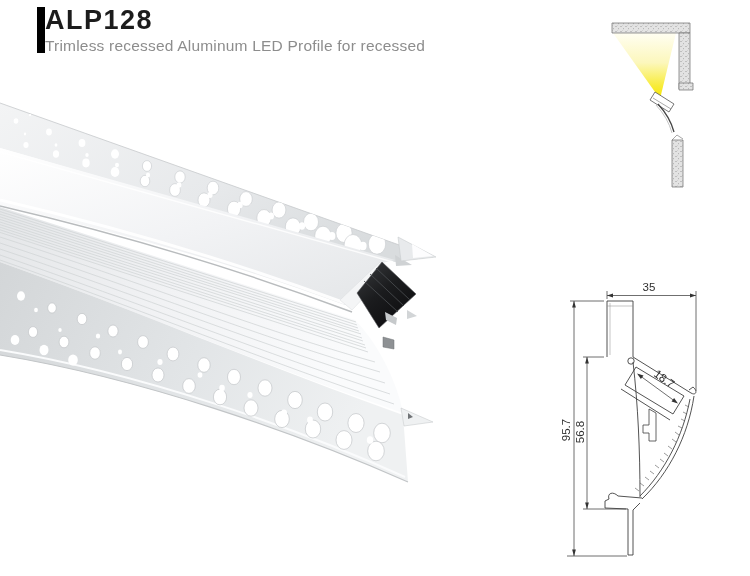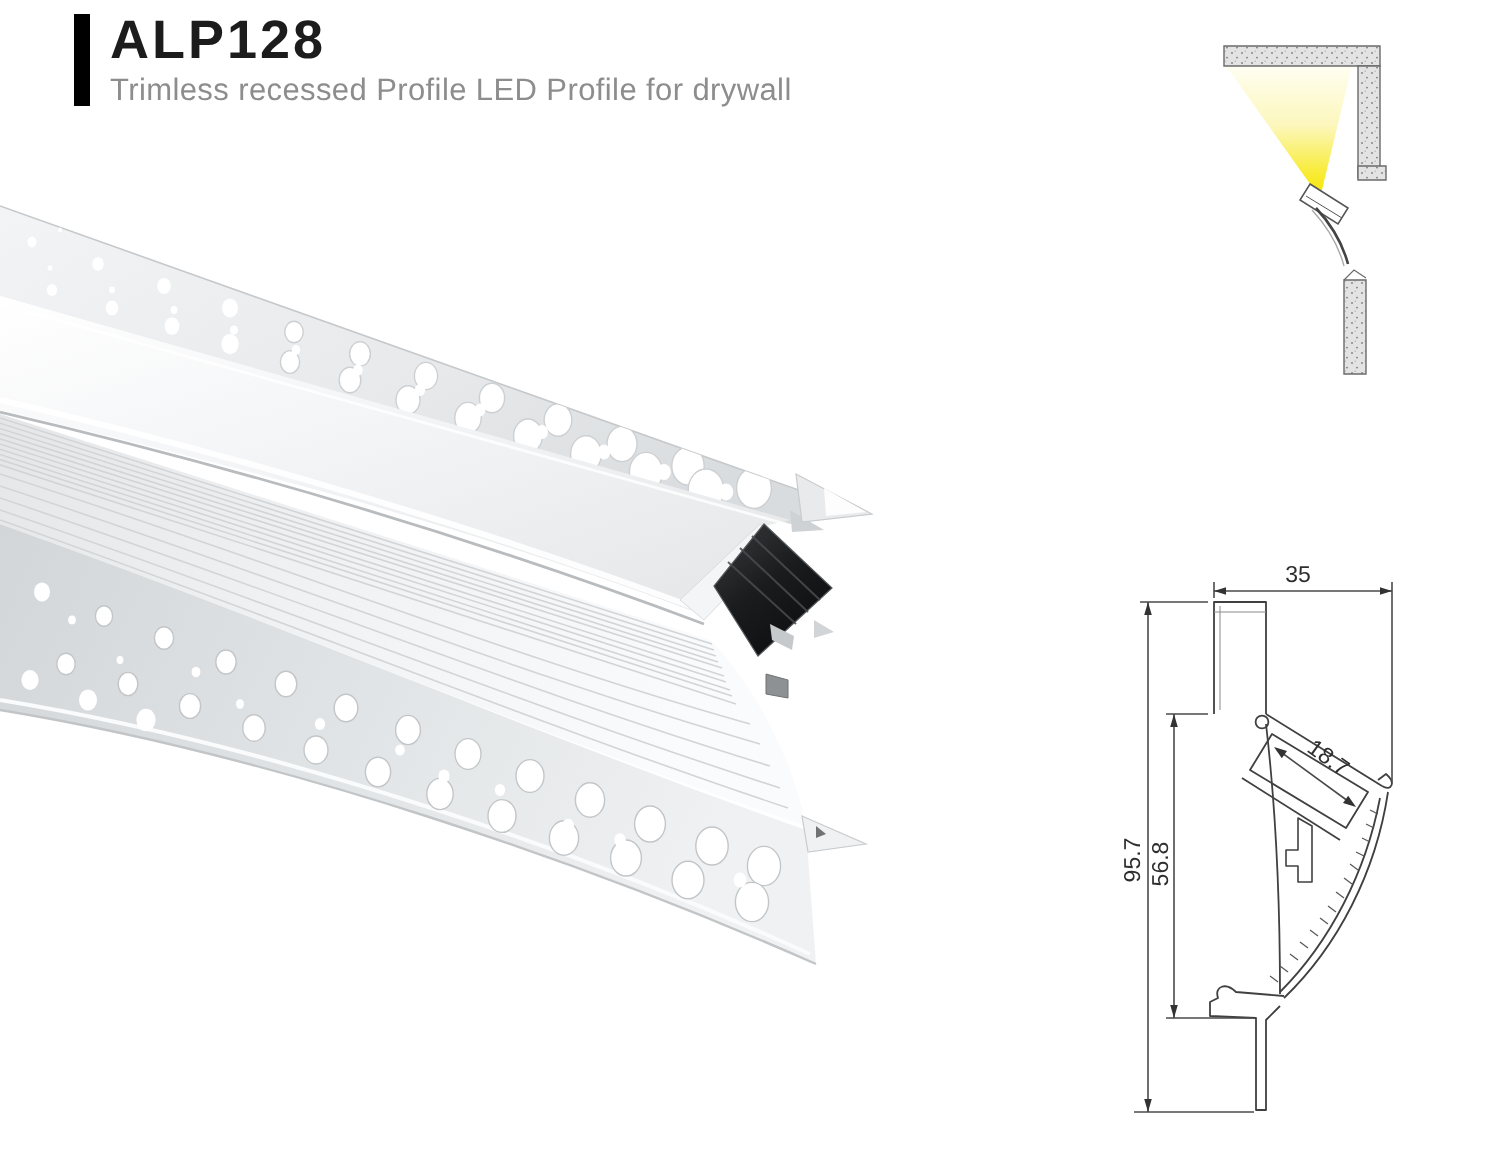--- a/index.html
+++ b/index.html
@@ -1,35 +1,35 @@
 <!DOCTYPE html>
 <html><head>
 <meta charset="utf-8">
 <style>
   html,body{margin:0;padding:0;}
   body{
     width:750px;height:576px;position:relative;background:#ffffff;overflow:hidden;
     font-family:"Liberation Sans", sans-serif;
   }
-  .header{position:absolute;left:37px;top:7px;display:flex;gap:10px;align-items:stretch;}
+  .header{position:absolute;left:37px;top:7px;display:flex;align-items:stretch;}
   .accent-bar{width:8px;height:46px;background:#000000;flex:0 0 auto;}
   .header-text{display:flex;flex-direction:column;justify-content:space-between;}
   .title{font-size:27px;font-weight:bold;color:#1c1c1c;letter-spacing:1.5px;line-height:1.0;}
   .subtitle{font-size:15.5px;color:#8d8d8d;letter-spacing:0.2px;margin-top:3px;}
   svg{position:absolute;left:0;top:0;}
   text{font-family:"Liberation Sans", sans-serif;}
 </style>
 </head>
 <body>
 
 <div class="header">
   <div class="accent-bar"></div>
   <div class="header-text">
     <div class="title">ALP128</div>
-    <div class="subtitle">Trimless recessed Profile LED Profile for drywall</div>
+    <div class="subtitle">Trimless recessed Aluminum LED Profile for recessed</div>
   </div>
 </div>
 
 <svg width="750" height="576" viewBox="0 0 750 576">
   <defs>
     <linearGradient id="flangeGrad" x1="0" y1="0" x2="1" y2="0.6">
       <stop offset="0" stop-color="#f3f4f5"></stop>
         <stop offset="0.6" stop-color="#e7e9eb"></stop>
         <stop offset="1" stop-color="#d9dcde"></stop>
     </linearGradient>

